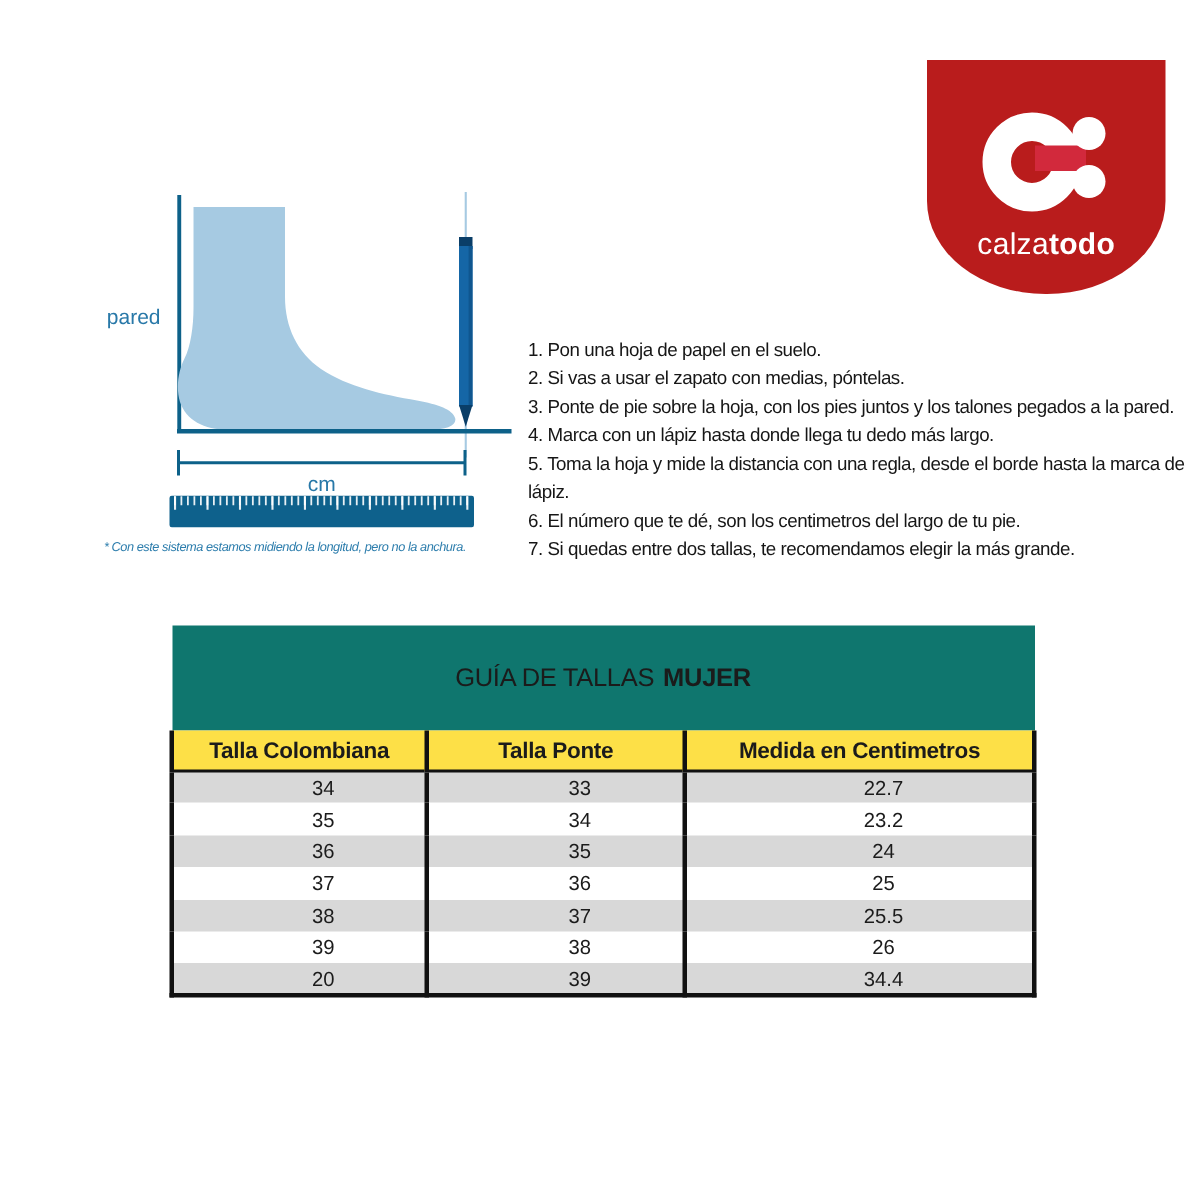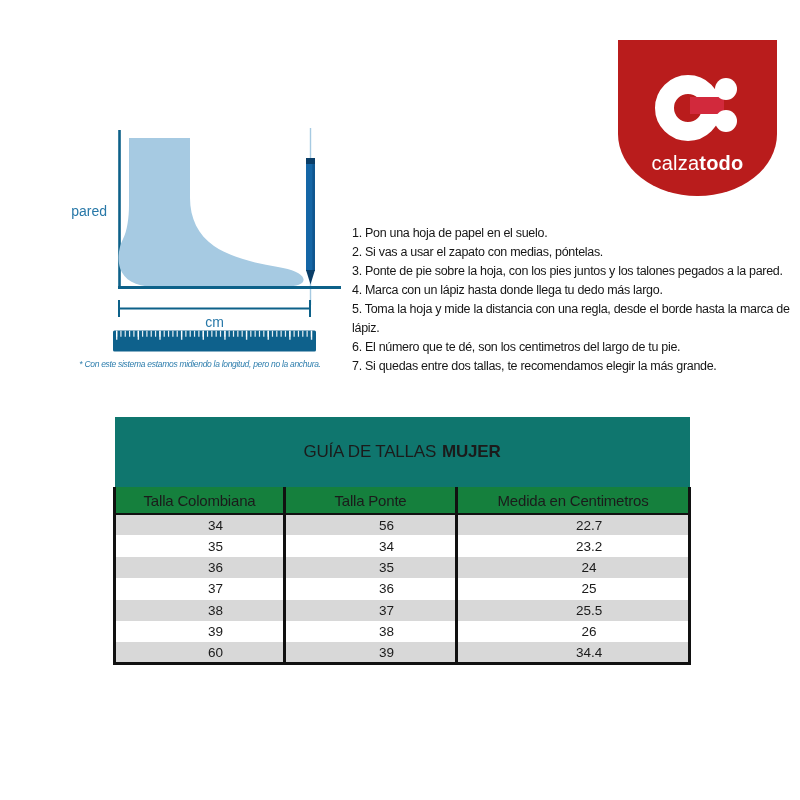--- a/index.html
+++ b/index.html
@@ -31,21 +31,21 @@
   .logo-dot.bottom { left:97px; top:70px; }
   .logo-text {
     position:absolute; left:0; top:112px; width:100%;
     text-align:center; color:#ffffff; font-size:20px; letter-spacing:0.2px;
   }
   .logo-text b { font-weight:800; }
 
   
   .illus { position:absolute; left:55px; top:118px; width:295px; height:240px; }
   .note {
-    position:absolute; left:55px; top:359px; width:290px;
+    position:absolute; left:45px; top:359px; width:290px;
     text-align:center; font-style:italic; font-size:8.5px; letter-spacing:-0.3px;
     color:#2e7ead;
   }
 
   
   .reco-title {
     position:absolute; left:333px; top:160px; width:264px;
     text-align:center; font-weight:bold; font-size:16.5px; line-height:19.5px;
     color:#111111; letter-spacing:-0.2px;
   }
@@ -60,23 +60,23 @@
     border-collapse:collapse; table-layout:fixed;
     color:#1b1b1b;
   }
   table.sizes td, table.sizes th { border:0; text-align:center; vertical-align:middle; }
   td.t-title {
     height:70px; font-size:17px; letter-spacing:-0.2px;
     border:3px solid #111111; background:#0f766e;
   }
   td.t-title b { font-weight:800; margin-left:0.35em; }
   tr.t-head th {
-    height:27px; font-weight:normal; font-size:15px; letter-spacing:-0.2px;
+    height:27px; font-weight:bold; font-size:15px; letter-spacing:-0.2px;
     border:3px solid #111111; border-top:0; border-bottom:2px solid #111111;
-    background:#15803d;
+    background:#fde047;
   }
   tr.t-row td {
     height:21.4px; font-size:13.5px;
     border-left:3px solid #111111; border-right:3px solid #111111;padding-left:32px;
   }
   tr.t-row.stripe td { background:#d8d8d8; }
   tr.t-row.last td { border-bottom:3px solid #111111; }
 </style>
 </head>
 <body>
@@ -154,21 +154,21 @@
         <tr>
       <td class="t-title" colspan="3"><span>GUÍA DE TALLAS</span><b>MUJER</b></td>
     </tr>
     <tr class="t-head">
       <th>Talla Colombiana</th>
       <th>Talla Ponte</th>
       <th>Medida en Centimetros</th>
     </tr>
     <tr class="t-row stripe">
       <td>34</td>
-      <td>56</td>
+      <td>33</td>
       <td>22.7</td>
     </tr>
     <tr class="t-row">
       <td>35</td>
       <td>34</td>
       <td>23.2</td>
     </tr>
     <tr class="t-row stripe">
       <td>36</td>
       <td>35</td>
@@ -183,20 +183,20 @@
       <td>38</td>
       <td>37</td>
       <td>25.5</td>
     </tr>
     <tr class="t-row">
       <td>39</td>
       <td>38</td>
       <td>26</td>
     </tr>
     <tr class="t-row stripe last">
-      <td>60</td>
+      <td>20</td>
       <td>39</td>
       <td>34.4</td>
     </tr>
   </tbody>
     </table>
 
 </div>
 
 </body></html>

